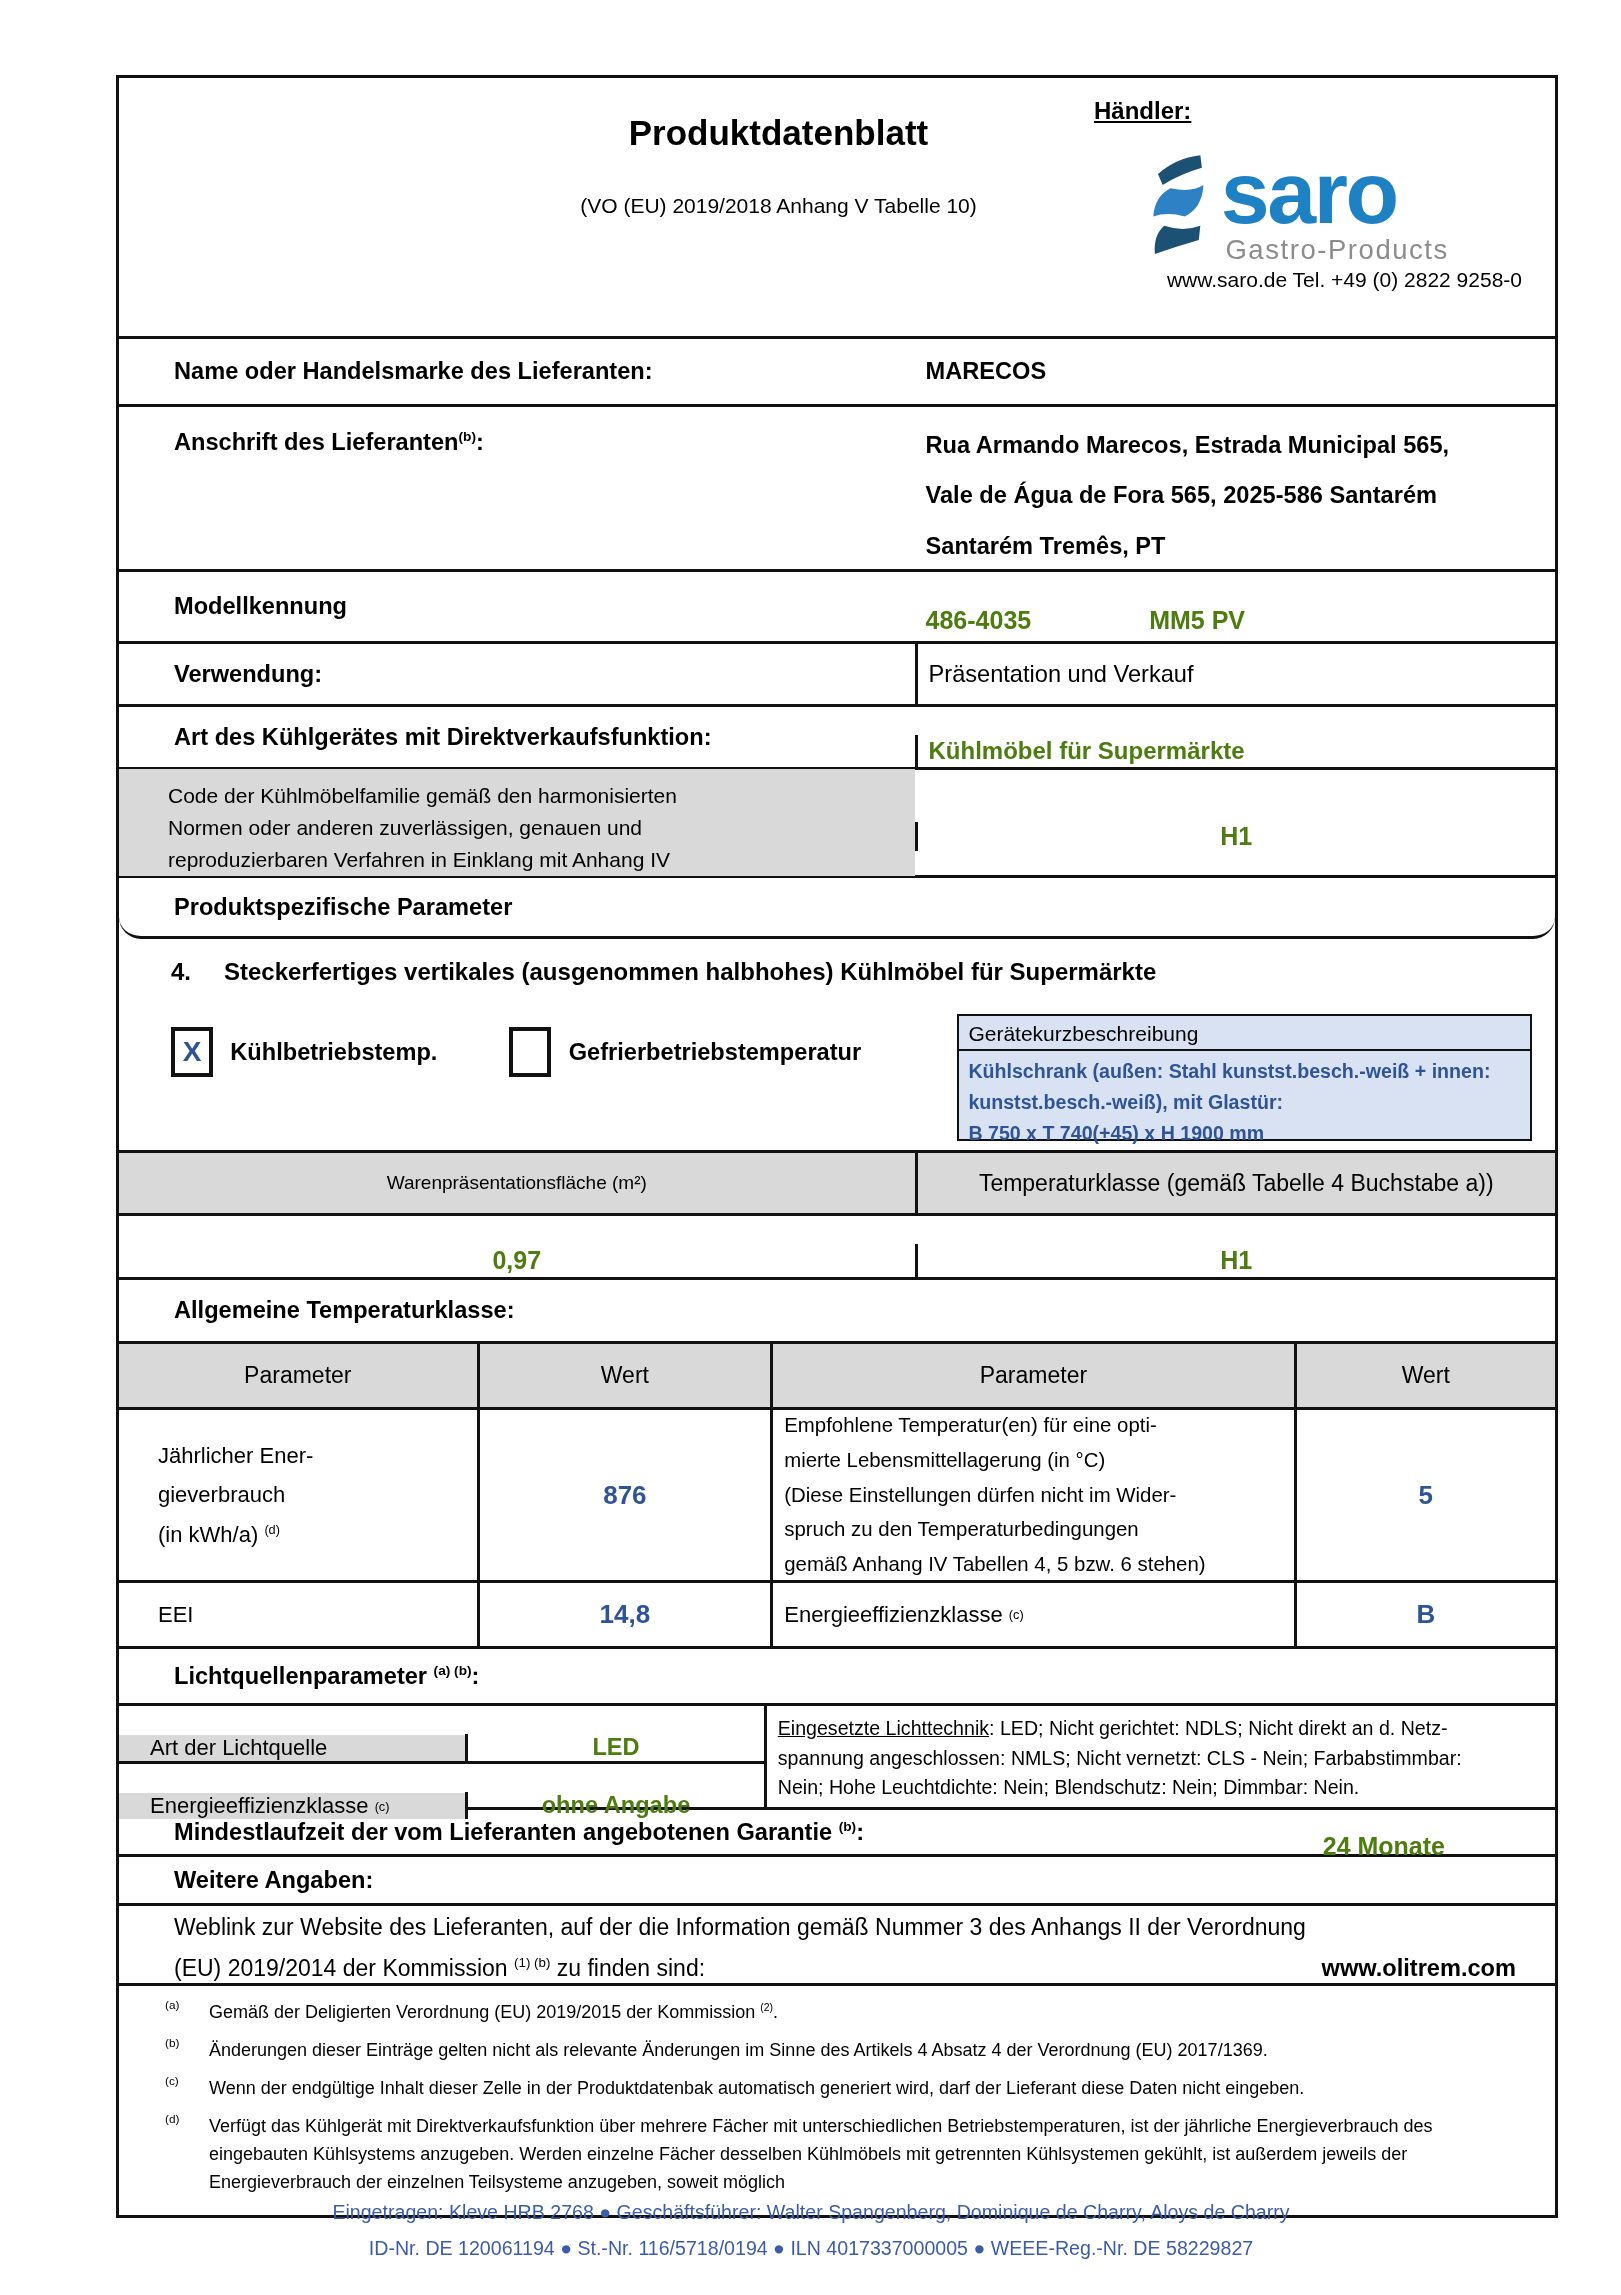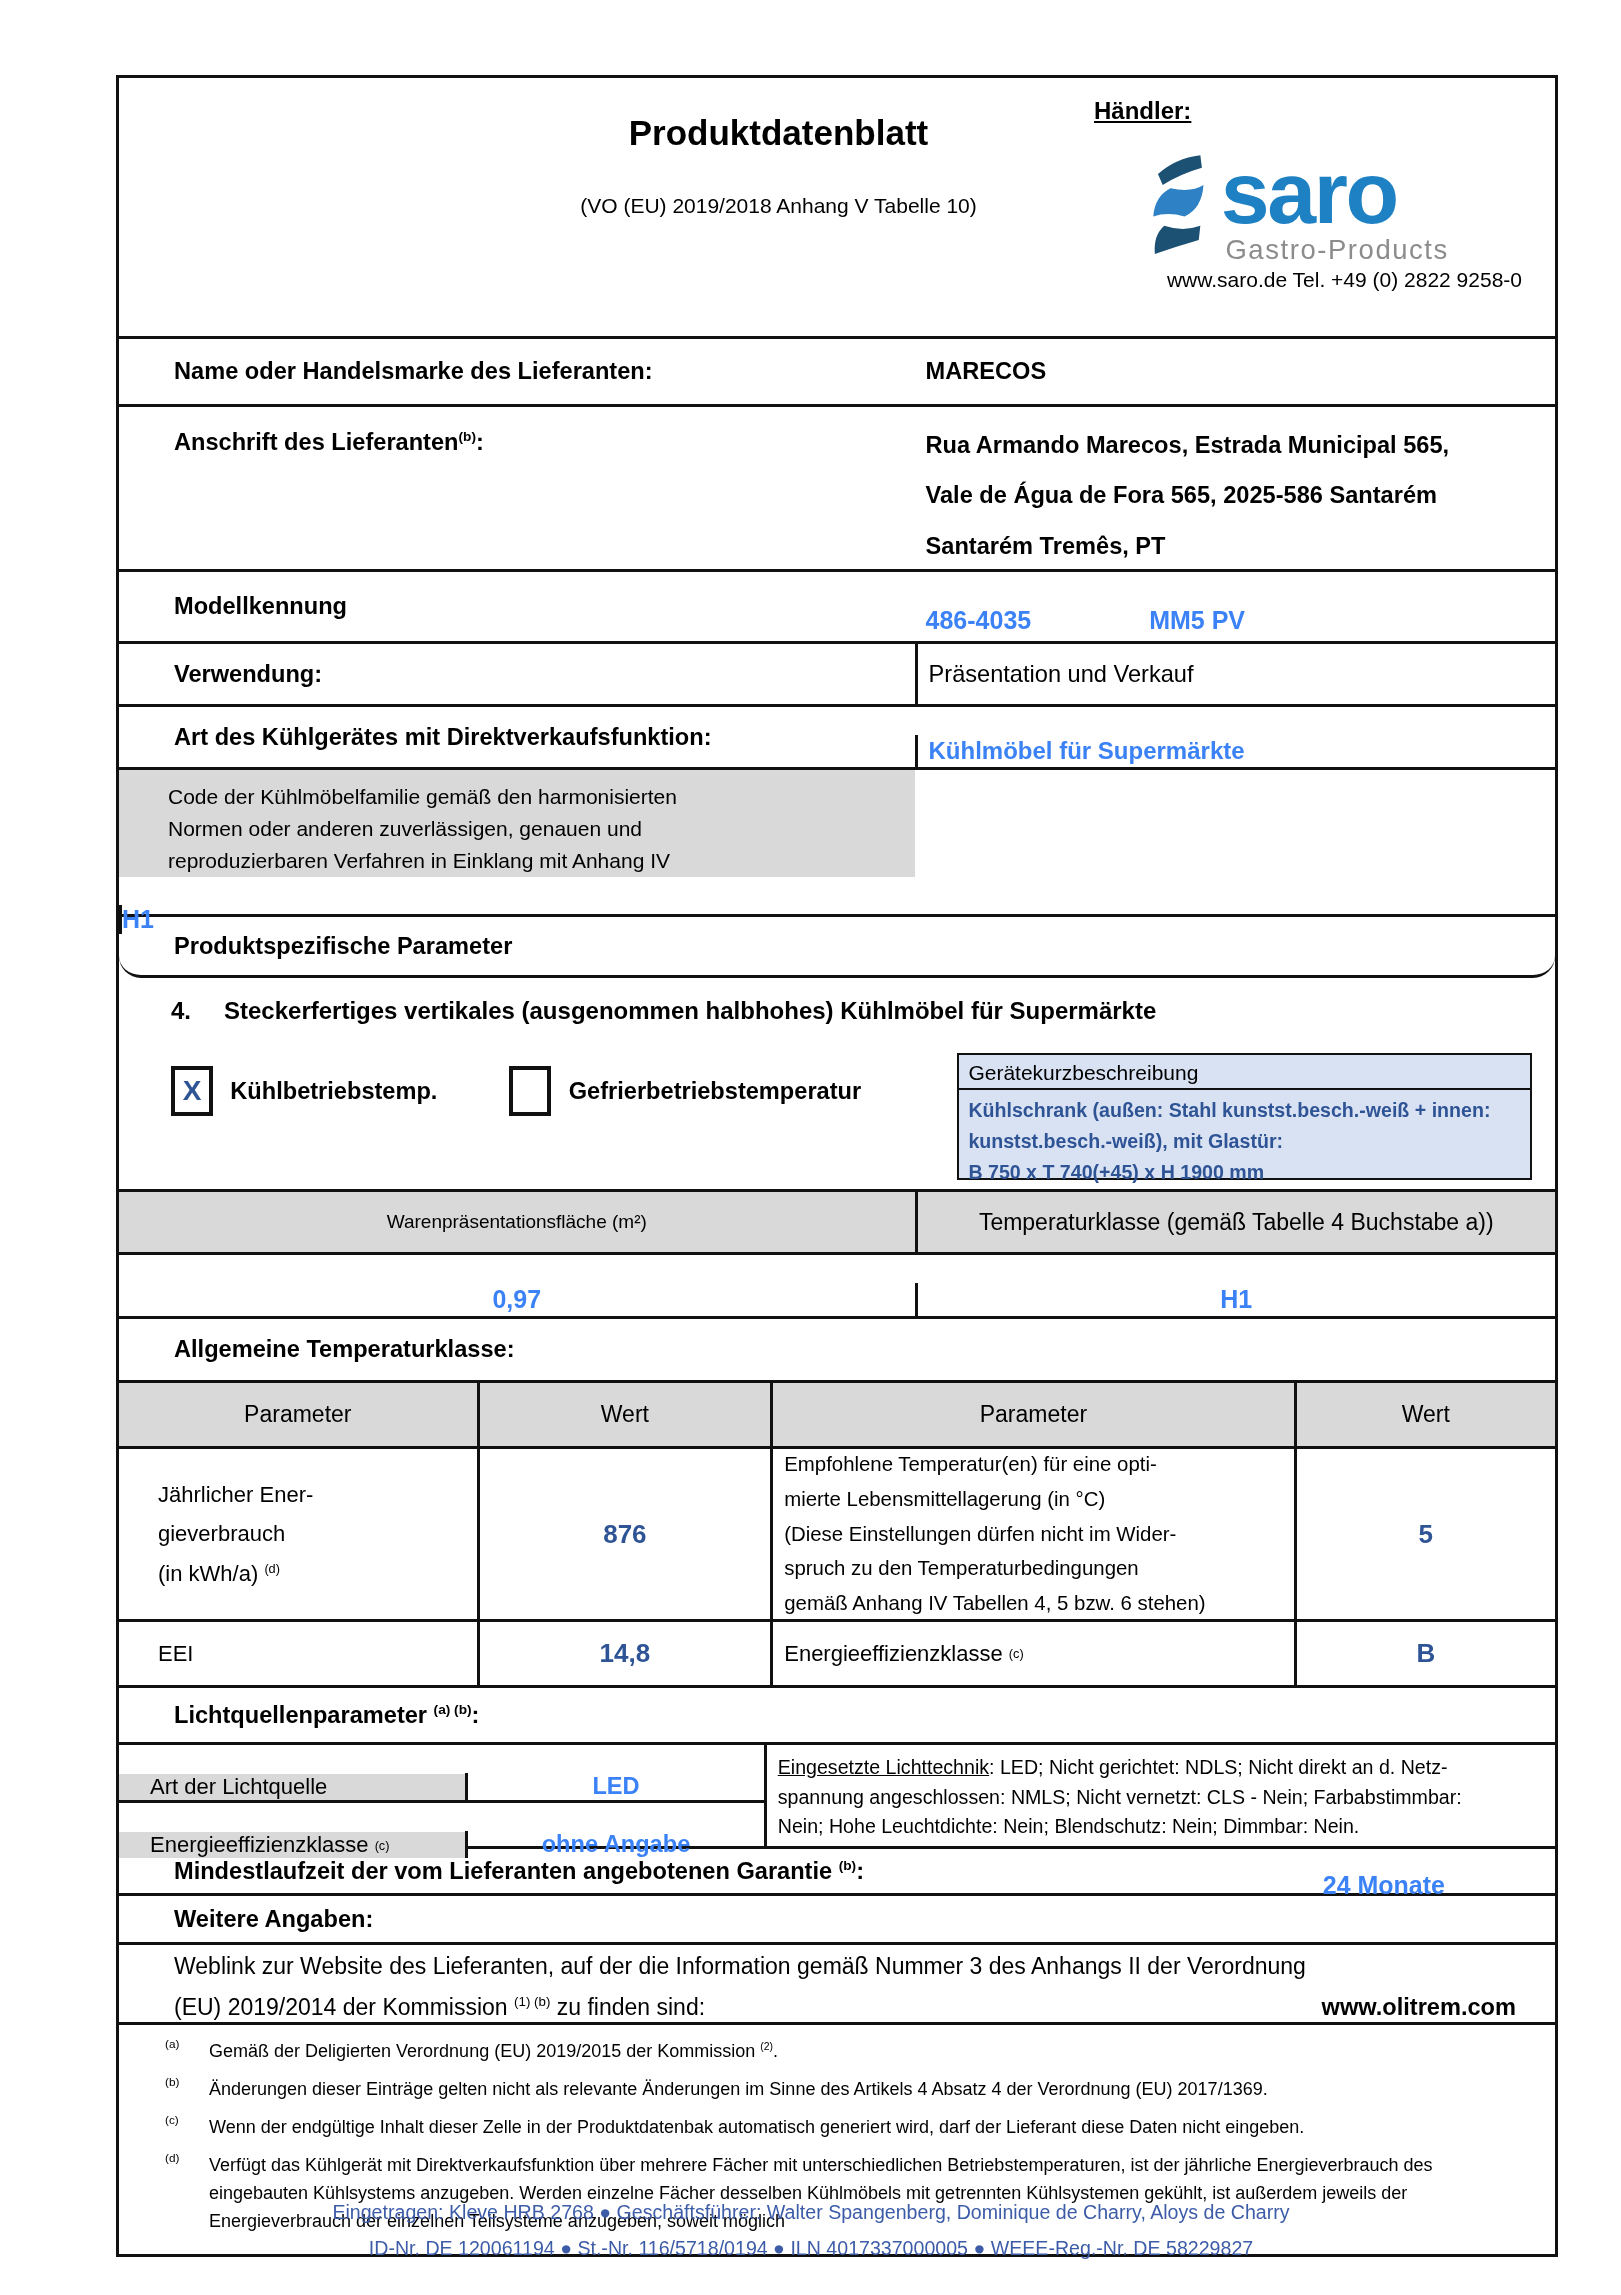--- a/index.html
+++ b/index.html
@@ -2,21 +2,21 @@
 <html style="font-size:12.6px"><head>
 <meta charset="utf-8">
 <style>
   html,body{margin:0;padding:0;background:#fff;}
   .page{position:relative;width:1622px;height:2295px;background:#ffffff;
         font-family:"Liberation Sans",sans-serif;color:#000;overflow:hidden;}
   .sheet{position:absolute;left:116px;top:75px;width:1442px;border:3.9px solid #111;box-sizing:border-box;background:#fff;}
   .row{position:relative;border-bottom:3.9px solid #111;box-sizing:border-box;}
   .row:last-child{border-bottom:none;}
   .lbl{font-weight:bold;font-size:23.6px;}
-  .val-blue{color:#3b82f6;font-weight:bold;margin-top:28px;}
+  .val-blue{color:#4d7c0f;font-weight:bold;margin-top:28px;}
   sup.fn{font-size:0.58em;vertical-align:super;font-weight:bold;}
   sup.fn-n{font-size:0.58em;vertical-align:super;font-weight:normal;}
 
   
   .r-header{height:261px;}
   .hdr-title-block{position:absolute;left:314px;top:35px;width:691px;text-align:center;}
   .hdr-title{font-size:35px;font-weight:bold;}
   .hdr-sub{font-size:21px;margin-top:41px;}
   .dealer{position:absolute;left:975px;top:19px;font-size:24px;font-weight:bold;text-decoration:underline;}
   .logo{position:absolute;left:1017px;top:66px;}
@@ -31,21 +31,21 @@
   .r-anschrift{height:165px;align-items:flex-start;}
   .r-anschrift .c-left{padding-top:22px;}
   .r-anschrift .c-right{padding-top:12.6px;}
   .addr{font-weight:bold;font-size:23.6px;line-height:2.15;}
   .r-modell{height:72px;}
   .modell-vals{display:flex;gap:118px;font-size:25px;}
   .r-verwendung{height:63px;}
   .r-verwendung .c-right{font-size:23.6px;}
   .r-art{height:63px;}
   .r-art .c-right{font-size:24px;}
-  .r-code{height:147px;align-items:flex-start;flex-direction:column;}
+  .r-code{height:108px;align-items:center;}
   .code-cell{background:#D9D9D9;width:55.4%;box-sizing:border-box;padding:11px 23.6px 0 49px;font-size:21px;line-height:1.52;}
   .code-val{flex:1;border-left:3.1px solid #111;display:flex;align-items:center;justify-content:center;font-size:25px;}
 
   .r-prodspez{height:61px;display:flex;align-items:center;padding-left:55px;border-radius:22px;}
 
   
   .r-sec4{height:214px;}
   .sec4-head{position:absolute;left:52px;top:19px;font-size:24px;font-weight:bold;display:flex;gap:33px;}
   .cb-line{position:absolute;left:52px;top:88px;display:flex;align-items:center;}
   .cbox{width:42px;height:50px;border:4.7px solid #111;box-sizing:border-box;display:flex;align-items:center;justify-content:center;

